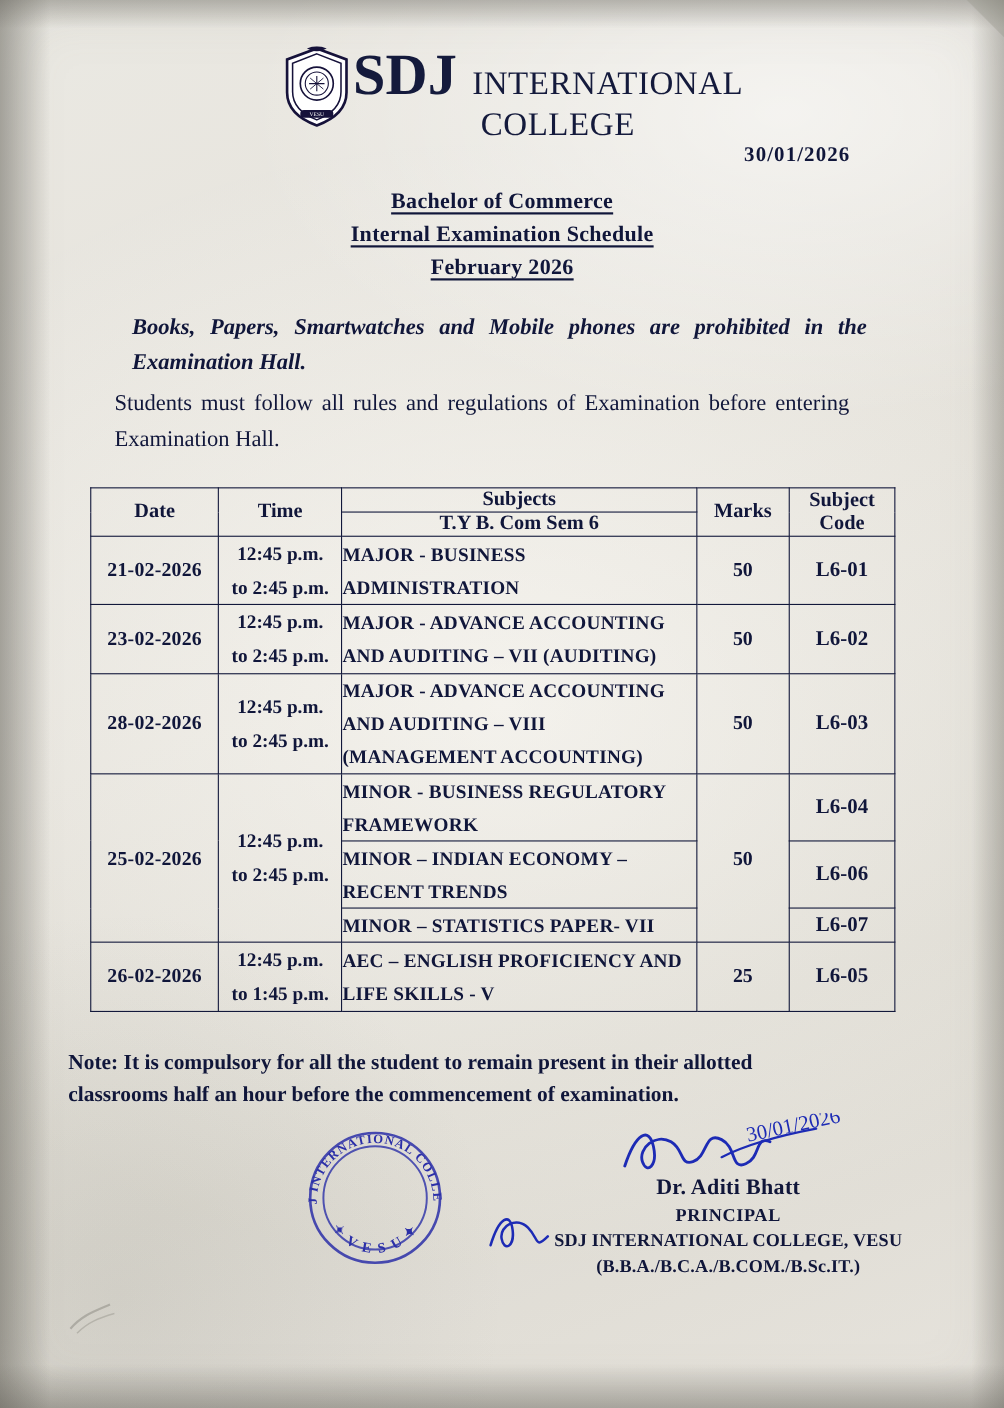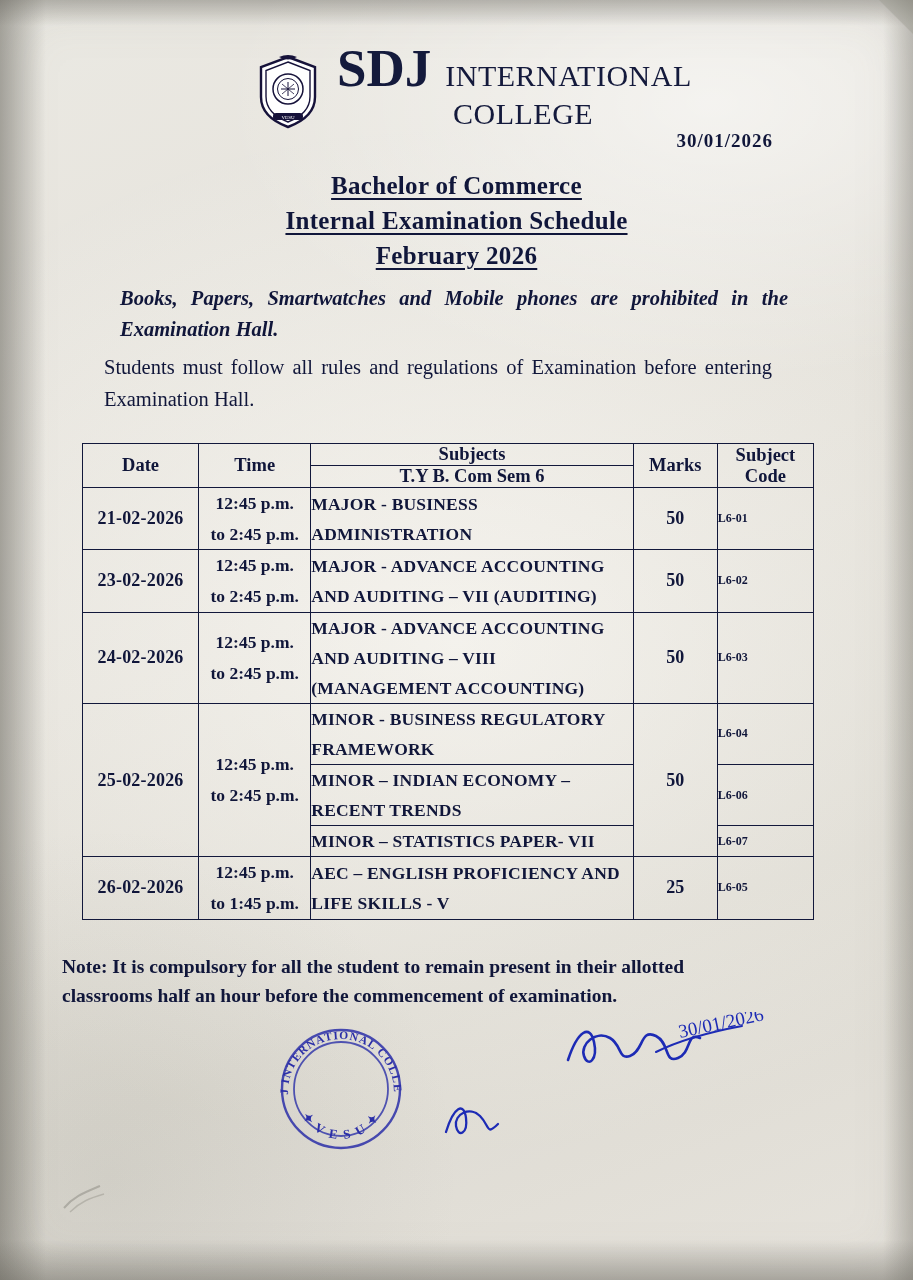--- a/index.html
+++ b/index.html
@@ -63,22 +63,21 @@
     height: 1280px;
     color: #10163a;
   }
 
   
   .header {
     position: absolute;
     left: 255px;
     top: 42px;
     display: flex;
-    align-items: flex-end;
-    gap: 16px;
+    align-items: flex-start;
   }
   .crest {
     width: 66px;
     height: 74px;
     position: relative;
   }
   .crest svg { display: block; }
   .brand {
     line-height: 1;
   }
@@ -121,21 +120,21 @@
   
   .titles {
     position: absolute;
     left: 0;
     top: 172px;
     width: 913px;
     text-align: center;
   }
   .title-line {
     font-weight: bold;
-    font-size: 25px;
+    font-size: 20px;
     letter-spacing: 0.3px;
     margin-bottom: 7px;
     display: inline-block;
     text-decoration: underline;
     text-underline-offset: 4px;
     text-decoration-thickness: 1.5px;
   }
   .title-wrap { display: block; }
 
   
@@ -231,23 +230,23 @@
     font-weight: bold;
     font-size: 18px;
     vertical-align: top;
     padding-top: 9px;
   }
   td.marks-cell.mid {
     vertical-align: middle;
     padding-top: 0;
   }
   td.code-cell {
-    text-align: left;
-    font-weight: bold;
-    font-size: 12px;
+    text-align: center;
+    font-weight: bold;
+    font-size: 19px;
     vertical-align: top;
     padding-top: 9px;
   }
   td.code-cell.mid {
     vertical-align: middle;
     padding-top: 0;
     margin-top: 48px;
   }
 
   
@@ -430,21 +429,21 @@
             <td class="time-cell">
               <div>12:45 p.m.</div>
               <div>to 2:45 p.m.</div>
             </td>
             <td class="subj-cell">MAJOR - ADVANCE ACCOUNTING AND AUDITING – VII (AUDITING)</td>
             <td class="marks-cell">50</td>
             <td class="code-cell">L6-02</td>
           </tr>
 
           <tr>
-            <td class="date-cell">24-02-2026</td>
+            <td class="date-cell">28-02-2026</td>
             <td class="time-cell">
               <div>12:45 p.m.</div>
               <div>to 2:45 p.m.</div>
             </td>
             <td class="subj-cell">MAJOR - ADVANCE ACCOUNTING AND AUDITING – VIII (MANAGEMENT ACCOUNTING)</td>
             <td class="marks-cell">50</td>
             <td class="code-cell">L6-03</td>
           </tr>
 
           <tr>
@@ -505,20 +504,26 @@
         <path d="M96 40 C 120 28, 150 20, 182 14" fill="none" stroke="#1d2bb5" stroke-width="2" stroke-linecap="round"></path>
         <text x="120" y="26" fill="#1d2bb5" font-family="Liberation Serif, serif" font-size="19" transform="rotate(-12 120 26)">30/01/2026</text>
       </svg>
     </div>
     <div class="signature-ink2">
       <svg width="70" height="60" viewBox="0 0 70 60">
         <path d="M6 42 C 14 16, 24 12, 26 28 C 28 44, 18 48, 16 36 C 14 24, 30 16, 40 26 C 50 36, 46 46, 58 34" fill="none" stroke="#1d2bb5" stroke-width="2.3" stroke-linecap="round"></path>
       </svg>
     </div>
 
+    <div class="sig-block">
+      <div class="sig-name">Dr. Aditi Bhatt</div>
+      <div class="sig-role">PRINCIPAL</div>
+      <div class="sig-org">SDJ INTERNATIONAL COLLEGE, VESU</div>
+      <div class="sig-courses">(B.B.A./B.C.A./B.COM./B.Sc.IT.)</div>
+    </div>
 
     <div class="smudge">
       <svg width="60" height="40" viewBox="0 0 60 40">
         <path d="M4 30 C 14 18, 26 14, 40 8" fill="none" stroke="#8a8880" stroke-width="2"></path>
         <path d="M10 34 C 20 24, 30 20, 44 16" fill="none" stroke="#9a988f" stroke-width="1.4"></path>
       </svg>
     </div>
 
   </div>
 </div>

